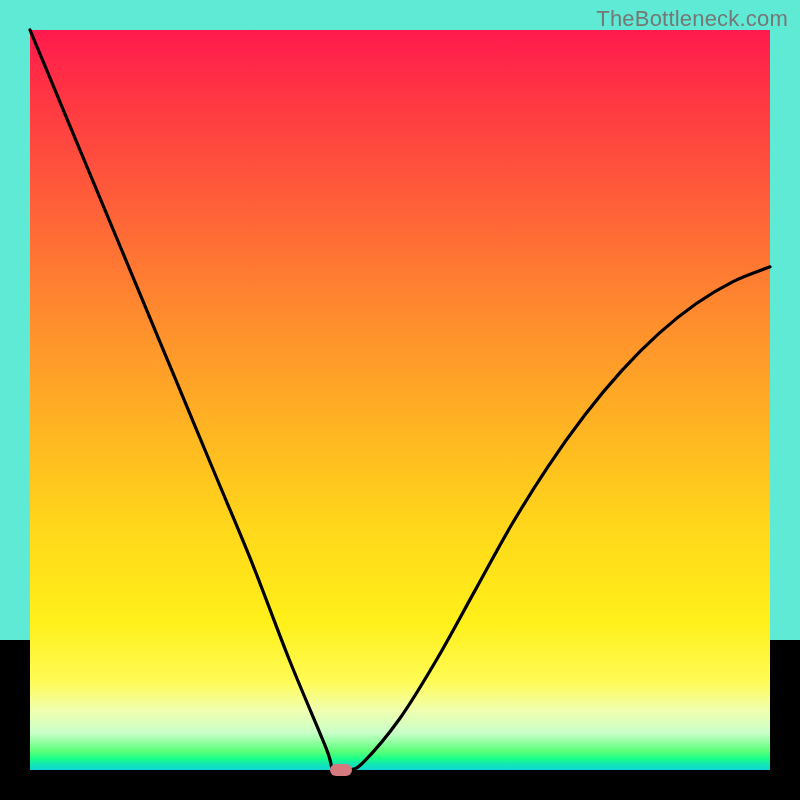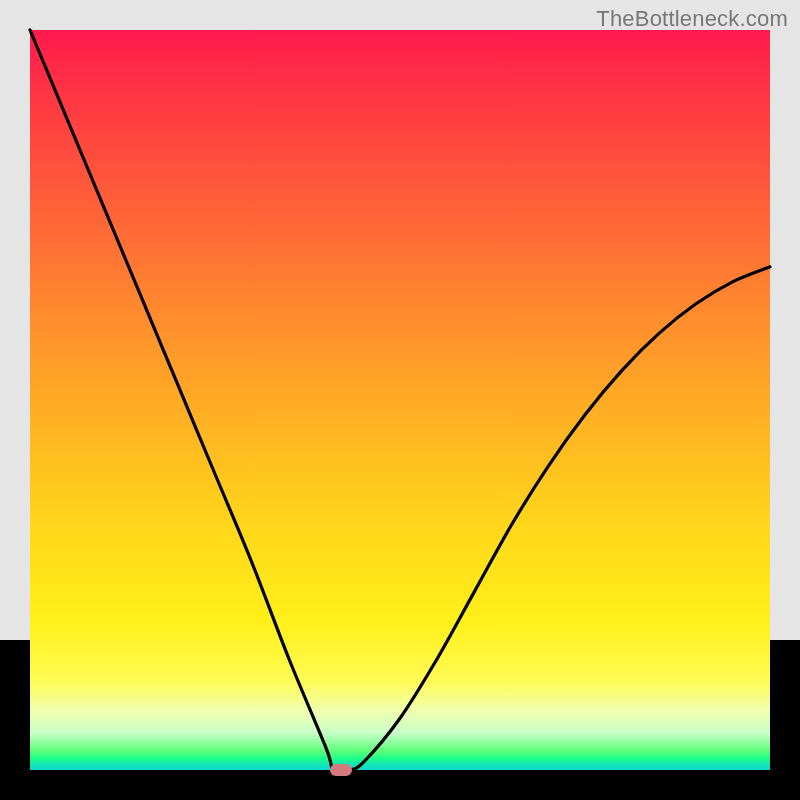--- a/index.html
+++ b/index.html
@@ -8,21 +8,21 @@
     width: 800px;
     height: 800px;
     overflow: hidden;
     background: #000;
     font-family: Arial, Helvetica, sans-serif;
   }
   .frame {
     position: relative;
     width: 800px;
     height: 640px;
-    background: #e5e5e5;
+    background: #5eead4;
   }
   .plot-area {
     position: absolute;
     left: 30px;
     top: 30px;
     width: 740px;
     height: 740px;
     background: linear-gradient(
       to bottom,
       #ff1a4d 0%,

